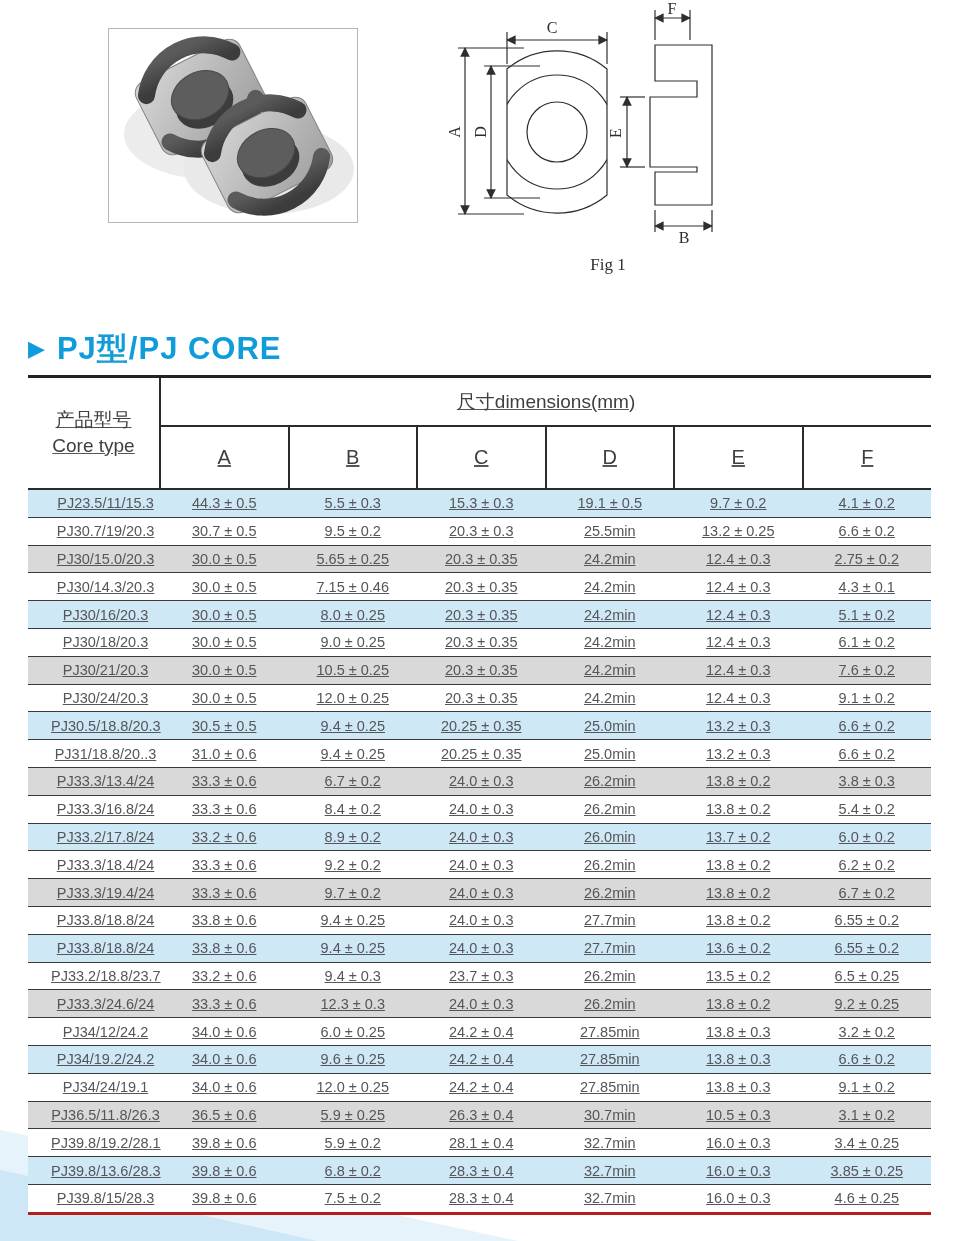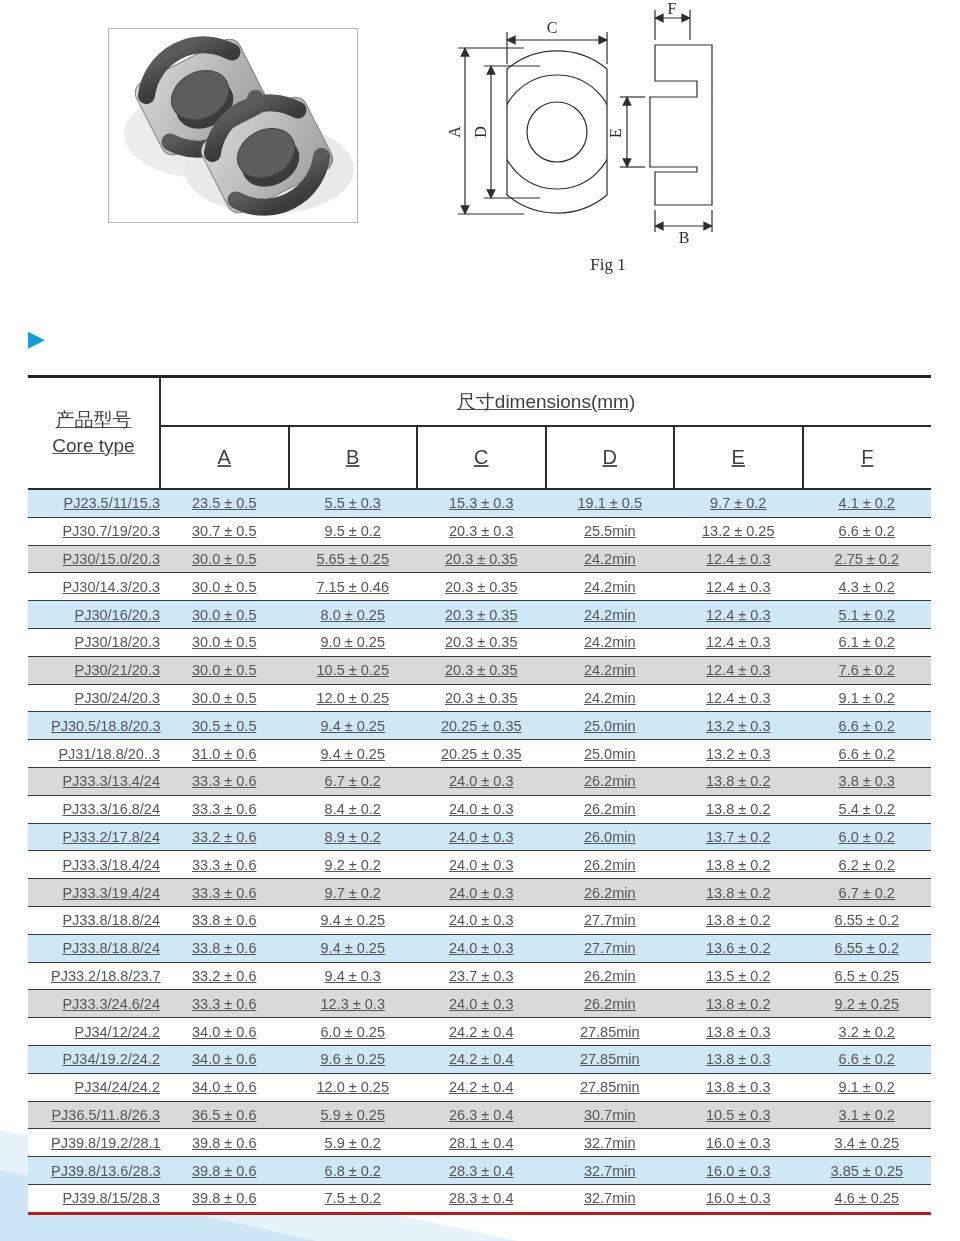--- a/index.html
+++ b/index.html
@@ -36,21 +36,21 @@
   thead th{background:#ffffff;font-weight:normal;color:#3f3f3f;padding:0;}
   th.group-th{border-top:3px solid #222;border-bottom:2px solid #2b2b2b;
               font-size:19px;height:47px;}
   th.core-th{border-top:3px solid #222;border-right:2px solid #2b2b2b;
              border-bottom:2.5px solid #2b2b2b;font-size:19px;line-height:1.35;}
   th.dim-th{border-right:2px solid #2b2b2b;border-bottom:2.5px solid #2b2b2b;
             font-size:20px;height:61px;}
   th.dim-th.last{border-right:none;}
   tbody td{height:26.8px;font-size:14.5px;color:#55565a;text-align:center;
            border-bottom:1.6px solid #3a3a3a;padding:0;white-space:nowrap;}
-  tbody td.core-cell{text-align:right;padding-left:23px;margin-left:25px;}
+  tbody td.core-cell{text-align:center;padding-left:23px;margin-left:25px;}
   tbody tr.last td{border-bottom:3px solid #b91c1c;}
   tr.row-blue td{background:#cfe8f6;}
   tr.row-gray td{background:#d9d9d9;}
   tr.row-white td{background:#ffffff;}
 </style>
 </head>
 <body>
 
 <div id="page">
 
@@ -137,20 +137,21 @@
       <text x="38" y="130" font-size="16" text-anchor="middle" transform="rotate(-90 38 130)">D</text>
       <text x="224" y="12" font-size="16" text-anchor="middle">F</text>
       <text x="173" y="131" font-size="16" text-anchor="middle" transform="rotate(-90 173 131)">E</text>
       <text x="236" y="241" font-size="16" text-anchor="middle">B</text>
       <text x="160" y="268" font-size="17" text-anchor="middle">Fig 1</text>
     </svg>
   </div>
 
   <div class="section-title">
     <span class="tri">▶</span>
+    <span class="txt">PJ型/PJ CORE</span>
   </div>
 
   <div class="tbl-wrap">
     <table>
       <colgroup>
         <col class="c0">
           <col class="cd">
           <col class="cd">
           <col class="cd">
         <col class="cd">
@@ -170,21 +171,21 @@
           <th class="dim-th">B</th>
           <th class="dim-th">C</th>
           <th class="dim-th">D</th>
           <th class="dim-th">E</th>
           <th class="dim-th last">F</th>
         </tr>
       </thead>
       <tbody id="tbody">
           <tr class="row-blue">
       <td class="core-cell">PJ23.5/11/15.3</td>
-      <td>23.5 ± 0.5</td>
+      <td>44.3 ± 0.5</td>
       <td>5.5 ± 0.3</td>
       <td>15.3 ± 0.3</td>
       <td>19.1 ± 0.5</td>
       <td>9.7 ± 0.2</td>
       <td>4.1 ± 0.2</td>
     </tr>
           <tr class="row-white">
       <td class="core-cell">PJ30.7/19/20.3</td>
       <td>30.7 ± 0.5</td>
       <td>9.5 ± 0.2</td>
@@ -202,21 +203,21 @@
       <td>12.4 ± 0.3</td>
       <td>2.75 ± 0.2</td>
     </tr>
           <tr class="row-white">
       <td class="core-cell">PJ30/14.3/20.3</td>
       <td>30.0 ± 0.5</td>
       <td>7.15 ± 0.46</td>
       <td>20.3 ± 0.35</td>
       <td>24.2min</td>
       <td>12.4 ± 0.3</td>
-      <td>4.3 ± 0.2</td>
+      <td>4.3 ± 0.1</td>
     </tr>
           <tr class="row-blue">
       <td class="core-cell">PJ30/16/20.3</td>
       <td>30.0 ± 0.5</td>
       <td>8.0 ± 0.25</td>
       <td>20.3 ± 0.35</td>
       <td>24.2min</td>
       <td>12.4 ± 0.3</td>
       <td>5.1 ± 0.2</td>
     </tr>
@@ -358,21 +359,21 @@
           <tr class="row-blue">
       <td class="core-cell">PJ34/19.2/24.2</td>
       <td>34.0 ± 0.6</td>
       <td>9.6 ± 0.25</td>
       <td>24.2 ± 0.4</td>
       <td>27.85min</td>
       <td>13.8 ± 0.3</td>
       <td>6.6 ± 0.2</td>
     </tr>
           <tr class="row-white">
-      <td class="core-cell">PJ34/24/24.2</td>
+      <td class="core-cell">PJ34/24/19.1</td>
       <td>34.0 ± 0.6</td>
       <td>12.0 ± 0.25</td>
       <td>24.2 ± 0.4</td>
       <td>27.85min</td>
       <td>13.8 ± 0.3</td>
       <td>9.1 ± 0.2</td>
     </tr>
           <tr class="row-gray">
       <td class="core-cell">PJ36.5/11.8/26.3</td>
       <td>36.5 ± 0.6</td>

